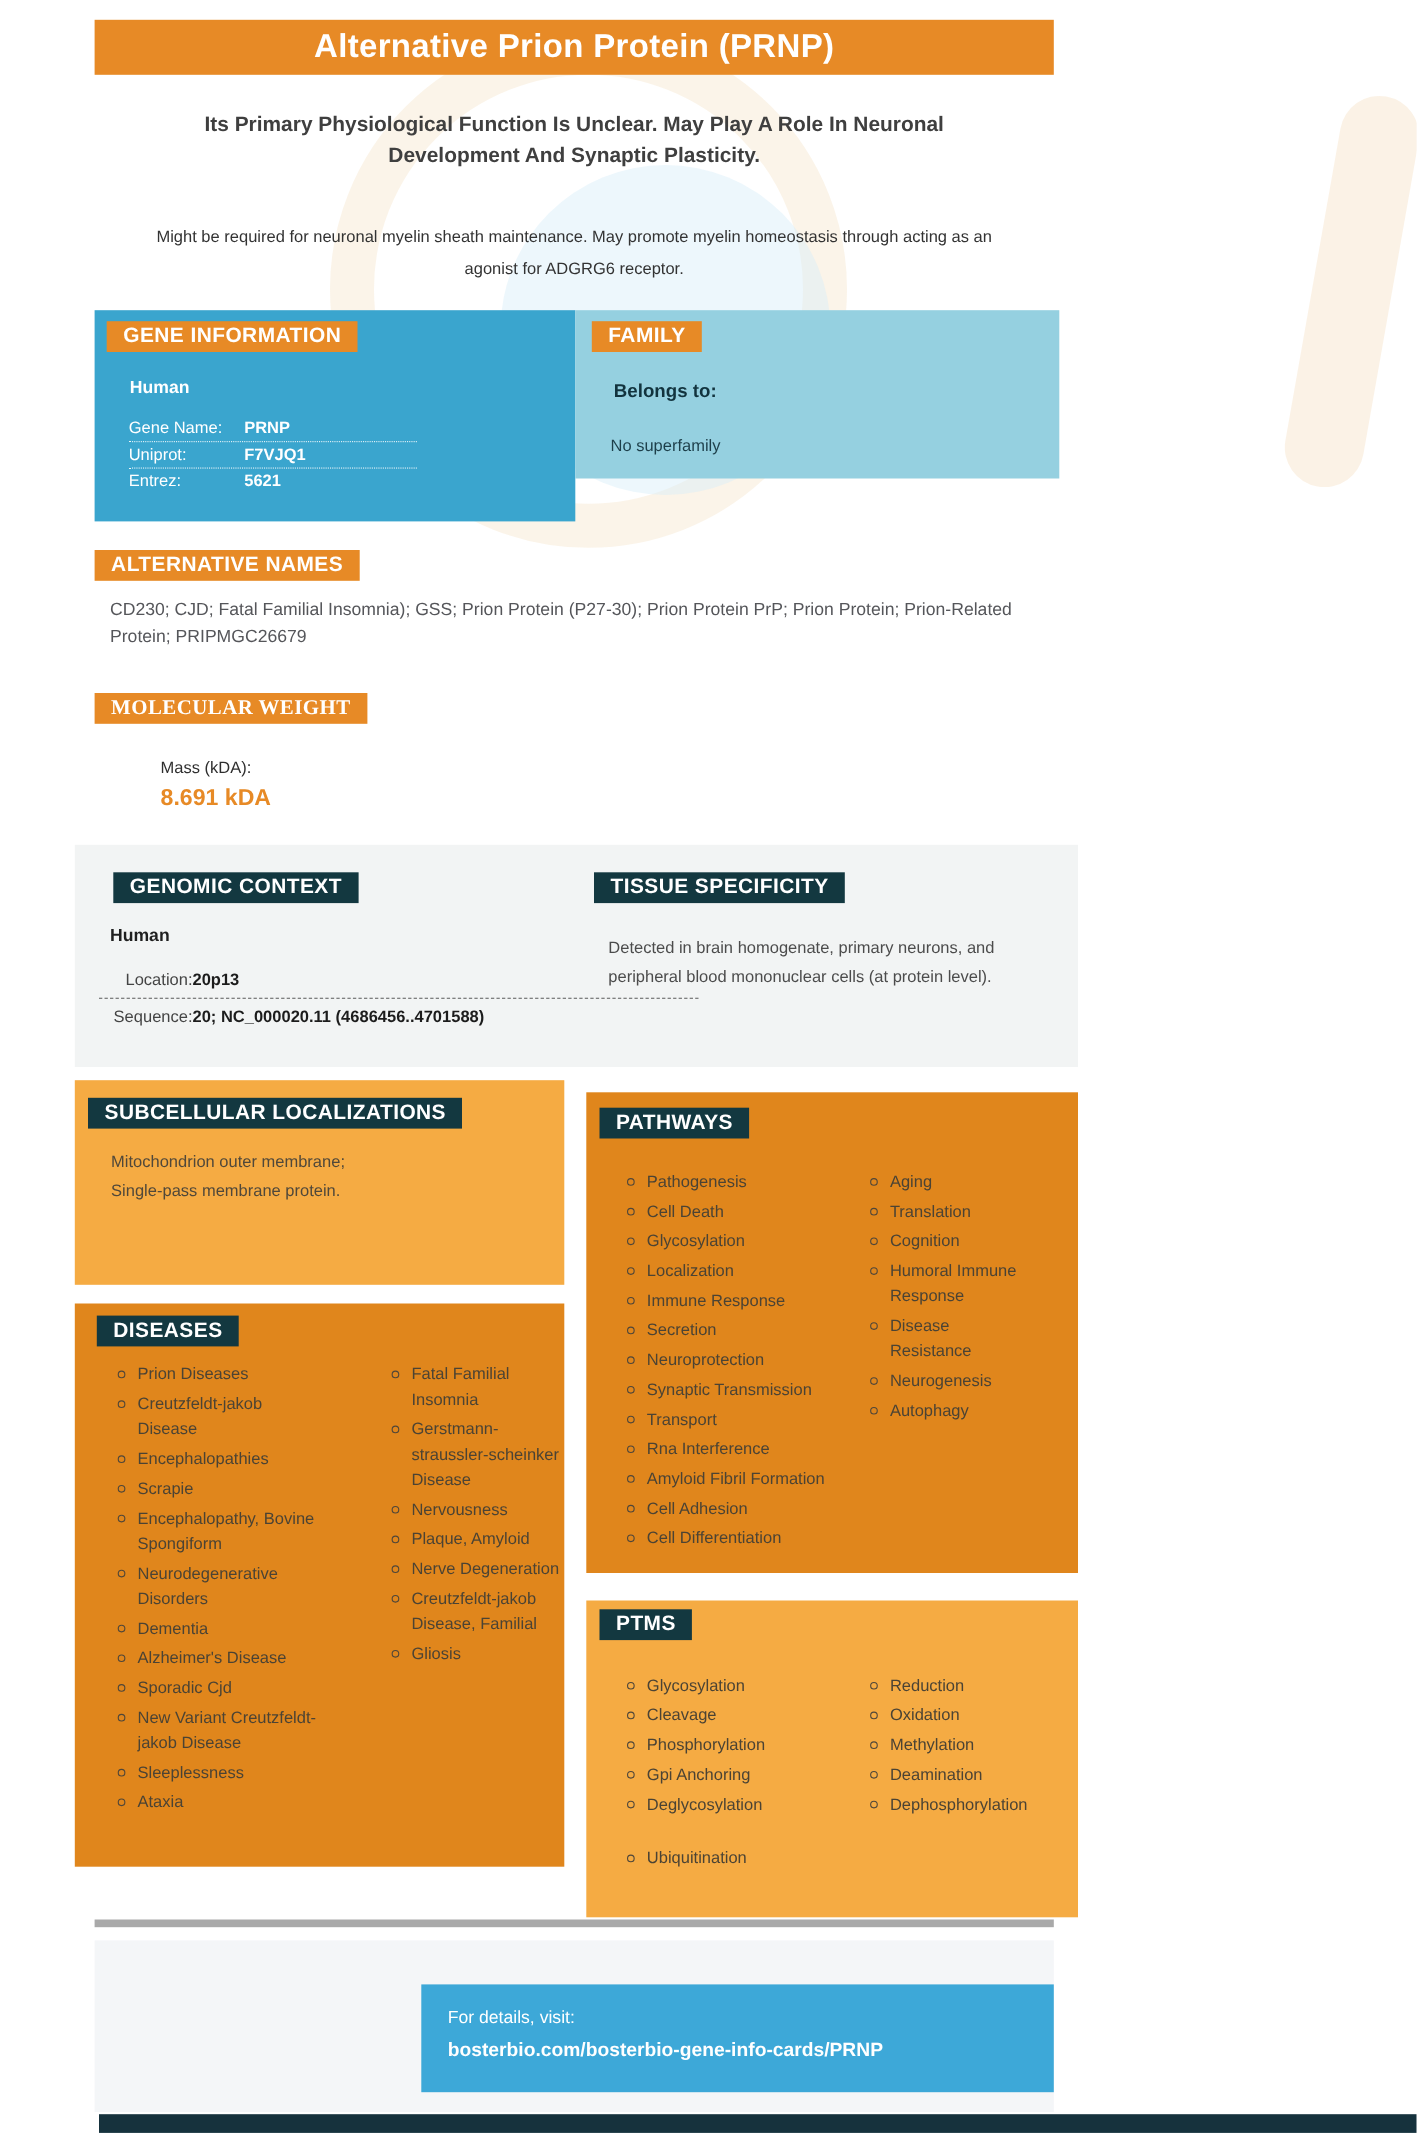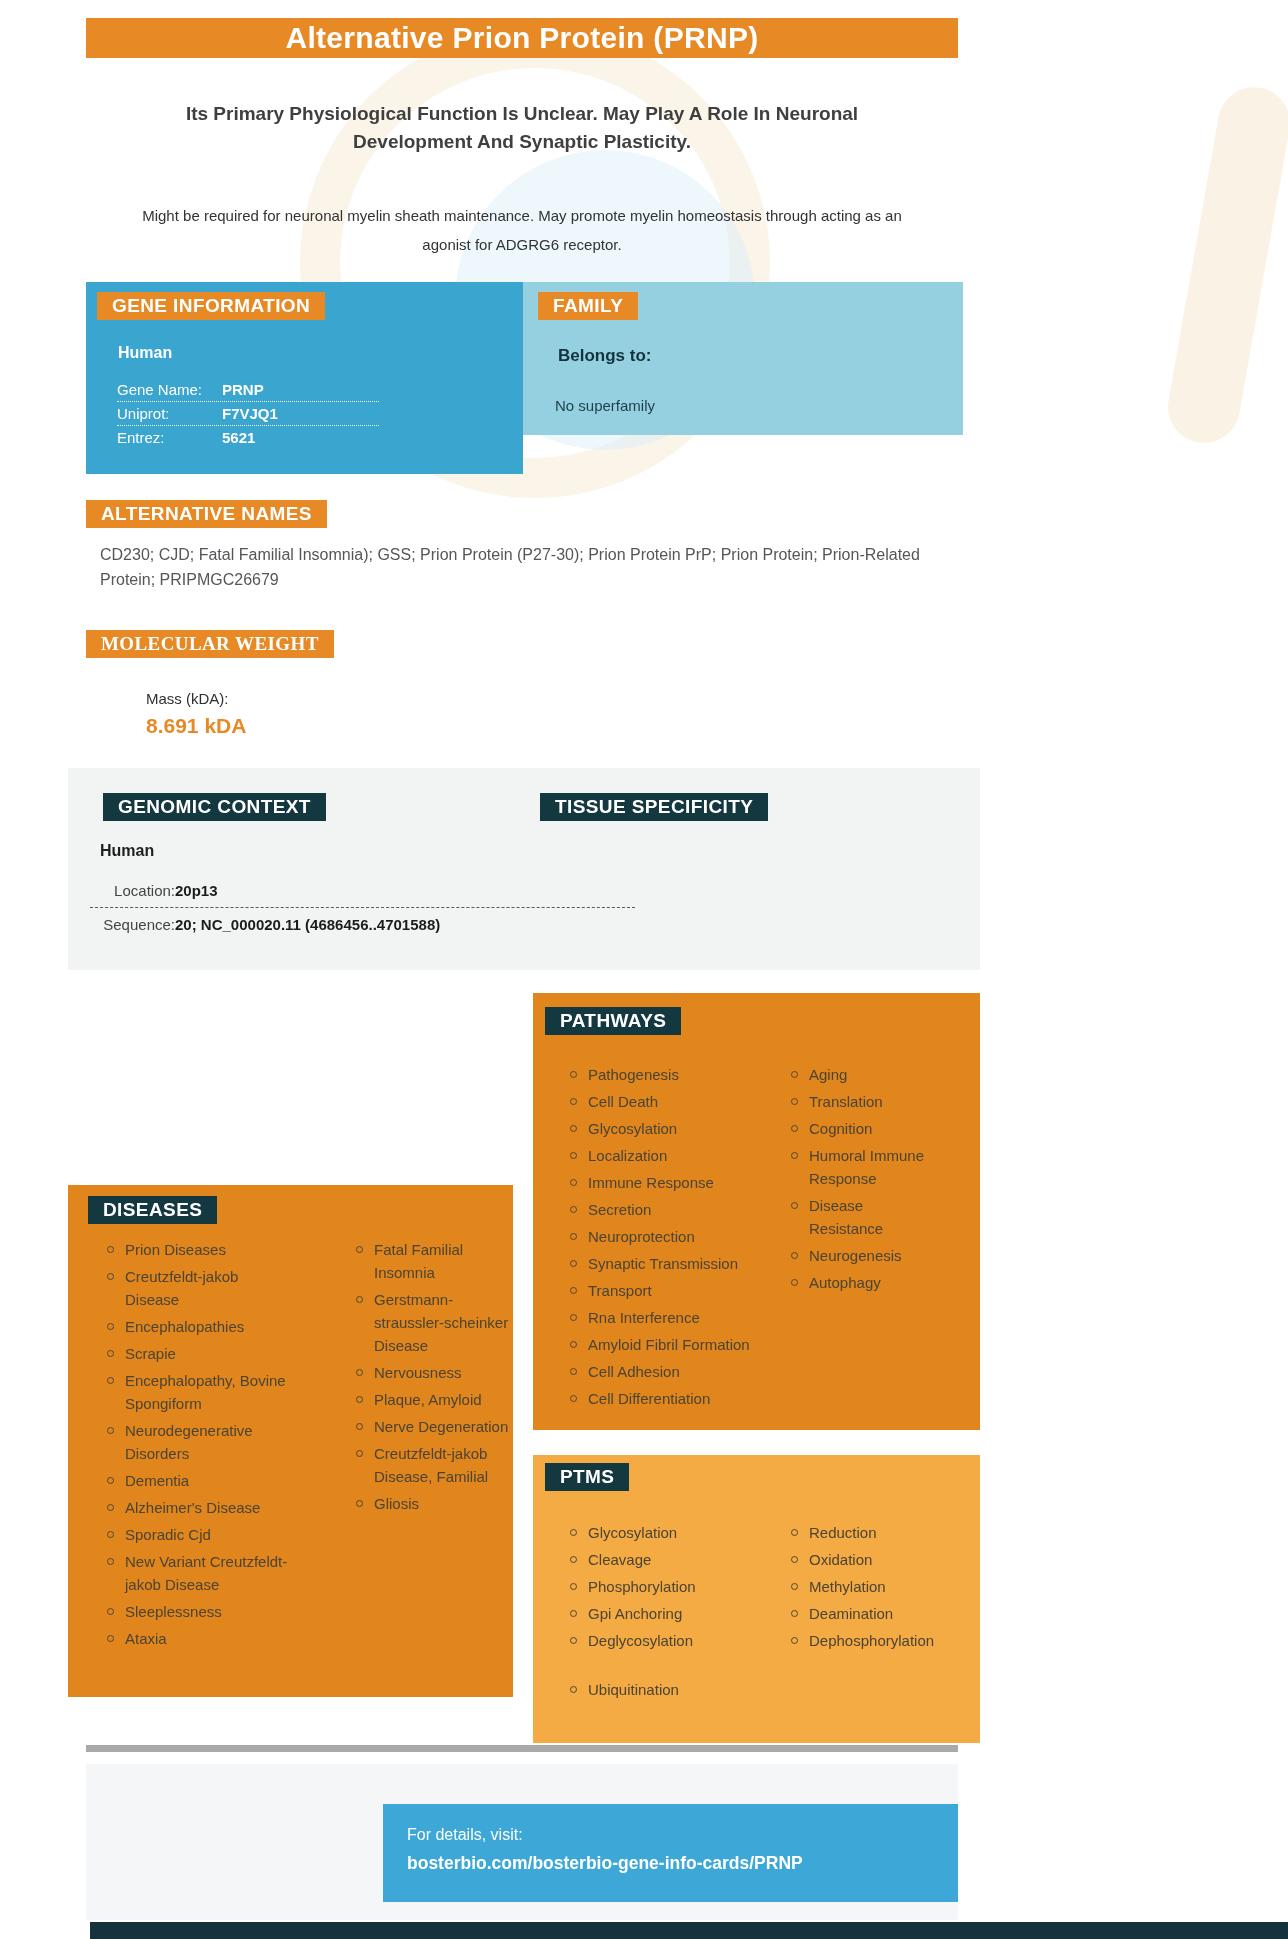--- a/index.html
+++ b/index.html
@@ -18,21 +18,21 @@
   body{font-family:"Liberation Sans","DejaVu Sans",sans-serif;color:#3c3c3c;}
   #page{position:relative;width:1288px;height:1939px;background:#fff;overflow:hidden;margin:0 auto;}
   .layer{position:absolute;}
 
   
   .wm-ring{left:300px;top:28px;width:470px;height:470px;border:40px solid rgba(250,240,226,.75);border-radius:50%;}
   .wm-blob{left:455px;top:150px;width:300px;height:300px;background:rgba(214,237,248,.45);border-radius:50%;}
   .wm-band{left:1193px;top:85px;width:72px;height:360px;background:rgba(250,240,226,.85);border-radius:40px;transform:rotate(10deg);}
 
   
-  #header-bar{left:86px;top:18px;width:872px;height:40px;background:var(--c-accent-orange);
+  #header-bar{left:86px;top:18px;width:872px;height:50px;background:var(--c-accent-orange);
     display:flex;align-items:center;justify-content:center;}
   #header-bar h1{color:#fff;font-size:30px;font-weight:bold;letter-spacing:.3px;}
   #subtitle{left:132px;top:100px;width:780px;text-align:center;font-size:19px;font-weight:bold;color:#3f3f3f;line-height:1.45;}
   #description{left:127px;top:202px;width:790px;text-align:center;font-size:15px;color:#333;line-height:1.9;}
 
   
   .chip-orange{display:inline-block;background:var(--c-accent-orange);color:#fff;font-size:19px;font-weight:bold;
     padding:3px 15px;letter-spacing:.4px;white-space:nowrap;}
   .chip-dark{display:inline-block;background:var(--c-dark-teal);color:#fff;font-size:19px;font-weight:bold;
     padding:3px 15px;letter-spacing:.4px;white-space:nowrap;}
@@ -166,22 +166,27 @@
         <div class="kv-row">
           <span class="kv-label">Location:</span>
           <span class="kv-value">20p13</span>
         </div>
         <div class="kv-row">
           <span class="kv-label">Sequence:</span>
           <span class="kv-value">20; NC_000020.11 (4686456..4701588)</span>
         </div>
       </div>
     <span class="chip-dark" id="tissue-chip">TISSUE SPECIFICITY</span>
-  </div>
-
+    <div id="tissue-text">Detected in brain homogenate, primary neurons, and peripheral blood mononuclear cells (at protein level).</div>
+  </div>
+
+  <div class="layer" id="subcellular-box">
+    <span class="chip-dark">SUBCELLULAR LOCALIZATIONS</span>
+    <div id="subcellular-text">Mitochondrion outer membrane; Single-pass membrane protein.</div>
+  </div>
 
   <div class="layer" id="pathways-box">
     <span class="chip-dark">PATHWAYS</span>
     <div class="cols">
       <ul class="bullet-list col1">
           <li>Pathogenesis</li>
           <li>Cell Death</li>
           <li>Glycosylation</li>
           <li>Localization</li>
           <li>Immune Response</li>

